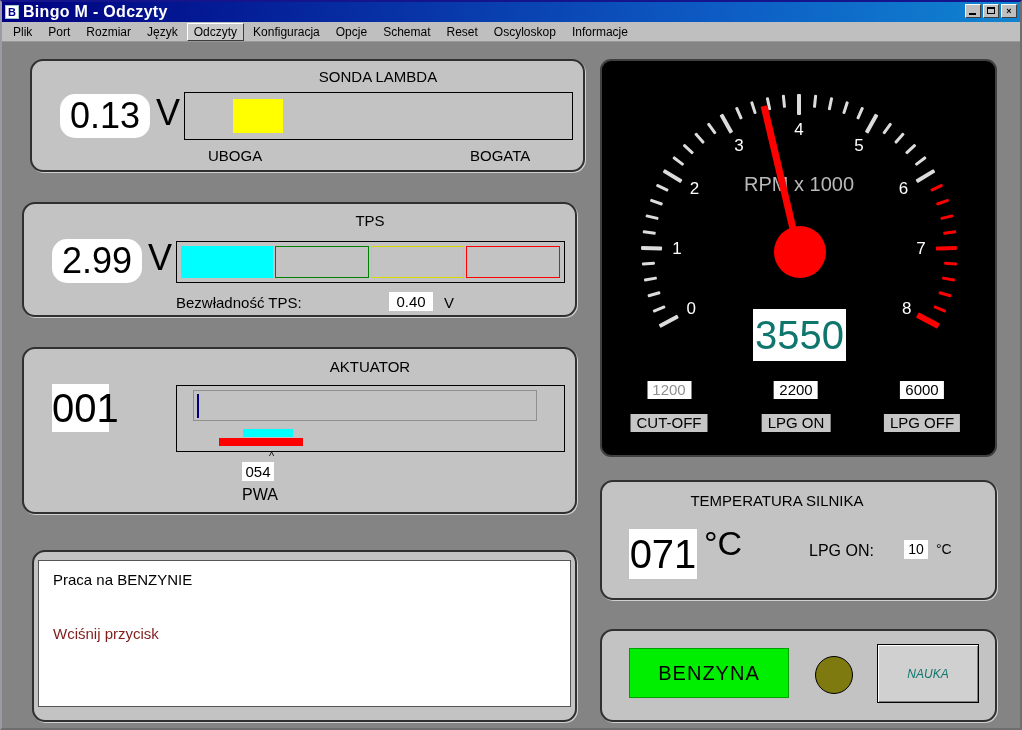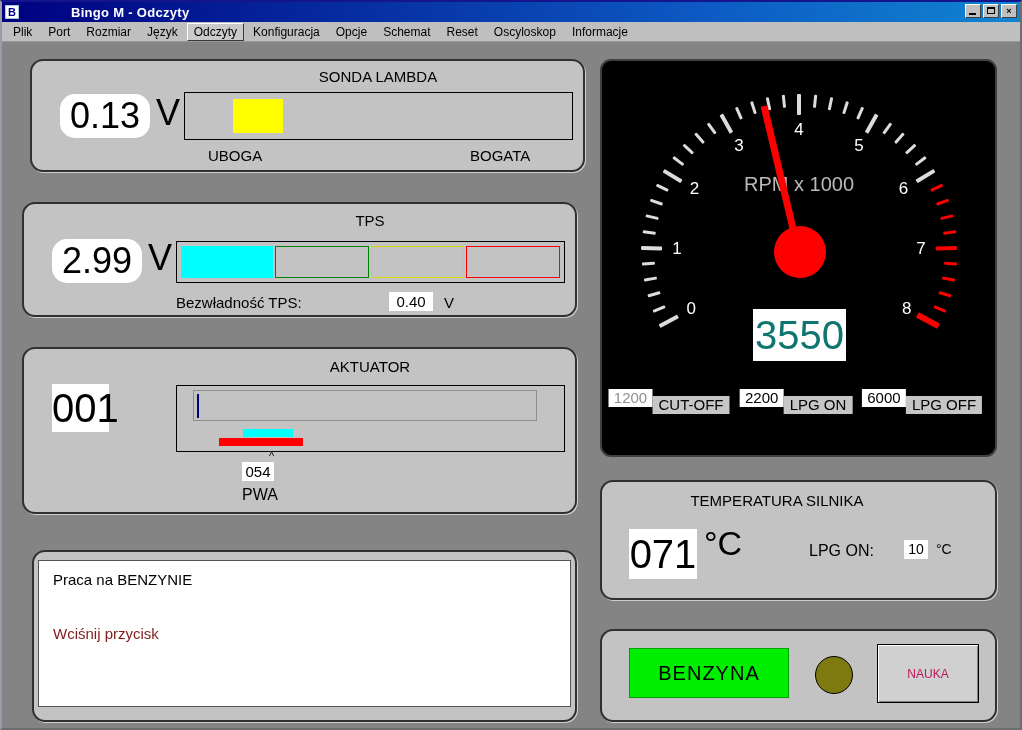--- a/index.html
+++ b/index.html
@@ -4,21 +4,21 @@
 <style>
   html,body{margin:0;padding:0;background:#555;}
   *{box-sizing:border-box;font-family:"Liberation Sans","DejaVu Sans",sans-serif;}
   #app{position:relative;width:1022px;height:730px;background:#848484;overflow:hidden;
        border:2px solid;border-color:#14148c #6e6e6e #6e6e6e #9a9aa8;}
   
   #titlebar{position:absolute;left:0;top:0;width:100%;height:20px;
     background:linear-gradient(90deg,#000080,#0d5bc4 70%,#1084d0);display:flex;align-items:center;padding:0 3px;}
   #titlebar .icon{width:14px;height:14px;background:#fff;border:1px solid #9cc;color:#000090;
     font-weight:bold;font-size:11px;line-height:12px;text-align:center;margin-right:4px;}
-  #titlebar .title{color:#fff;font-weight:bold;font-size:13px;letter-spacing:.3px;margin-left:48px;}
+  #titlebar .title{color:#fff;font-weight:bold;font-size:16px;letter-spacing:.3px;}
   #winbtns{position:absolute;right:3px;top:2px;display:flex;gap:2px;}
   .wbtn{width:16px;height:14px;background:#c0c0c0;border:1px solid;border-color:#fff #404040 #404040 #fff;
     position:relative;font-size:9px;font-weight:bold;text-align:center;line-height:12px;color:#000;}
   .wbtn .minbar{position:absolute;left:3px;bottom:2px;width:7px;height:2px;background:#000;}
   .wbtn .maxbox{position:absolute;left:3px;top:2px;width:8px;height:7px;border:1px solid #000;border-top-width:2px;}
   
   #menubar{position:absolute;left:0;top:20px;width:100%;height:20px;background:#bfbfbf;
     display:flex;align-items:center;padding:0 4px;border-bottom:1px solid #989898;}
   .menu-item{font-size:12px;color:#000;padding:2px 7px;margin-right:2px;}
   .menu-item.active{background:#cacaca;border:1px solid;border-color:#fff #3c3c3c #3c3c3c #fff;padding:1px 6px;}
@@ -34,43 +34,43 @@
   
   #gauge{position:absolute;left:598px;top:57px;width:397px;height:398px;background:#000;
     border:2px solid #404040;border-radius:11px;}
   .tick{position:absolute;border-radius:1px;}
   .gnum{position:absolute;width:20px;text-align:center;color:#fff;font-size:17px;}
   #rpm-label{position:absolute;left:197px;top:112px;transform:translateX(-50%);color:#b9b9b9;font-size:20px;white-space:nowrap;}
   #needle{position:absolute;left:193px;top:41px;width:7px;height:150px;background:#ff0000;transform-origin:50% 100%;}
   #hub{position:absolute;left:172px;top:165px;width:52px;height:52px;border-radius:50%;background:#ff0000;}
   #rpm-value{position:absolute;left:151px;top:248px;width:93px;height:52px;background:#fff;color:#0f766e;
     font-size:40px;line-height:52px;text-align:center;}
-  .sp-col{position:absolute;transform:translateX(-50%);display:flex;flex-direction:row;align-items:center;}
+  .sp-col{position:absolute;transform:translateX(-50%);display:flex;flex-direction:column;align-items:center;}
   .sp-value{background:#fff;color:#000;font-size:15px;line-height:18px;padding:0 5px;min-width:44px;text-align:center;}
   .sp-value.dim{color:#8f8f8f;}
   .sp-chip{margin-top:15px;background:#c6c6c6;color:#000;font-size:15px;line-height:18px;padding:0 6px;white-space:nowrap;}
   
   #tps-frame{display:flex;gap:2px;padding:4px;}
   .seg{flex:1;height:32px;}
   
   #akt-track{position:absolute;left:16px;top:4px;width:344px;height:31px;border:1px solid #8f8f8f;background:#c3c3c3;}
   #akt-cursor{position:absolute;left:3px;top:3px;width:2px;height:24px;background:#000080;}
   .hbar{position:absolute;}
   
   #msg-inner{position:absolute;left:4px;top:8px;width:533px;height:147px;background:#fff;border:1px solid #555;}
   .msg-line{position:absolute;left:14px;font-size:15px;}
   
   #temp-val-unit{position:absolute;left:102px;top:42px;font-size:34px;color:#000;}
   
   #fuel-mode{position:absolute;left:27px;top:17px;width:160px;height:50px;background:#00ee00;border:1px solid #00a000;
     color:#000;font-size:20px;display:flex;align-items:center;justify-content:center;letter-spacing:1px;}
   #fuel-led{position:absolute;left:213px;top:25px;width:38px;height:38px;border-radius:50%;background:#7e7a10;border:1px solid #000;}
   #nauka-btn{position:absolute;left:275px;top:13px;width:102px;height:59px;background:#d0d0d0;border:1px solid #000;
-    box-shadow:inset 1px 1px 0 #fff,inset -1px -1px 0 #808080;font-size:12px;color:#be185d;
-    display:flex;align-items:center;justify-content:center;}
+    box-shadow:inset 1px 1px 0 #fff,inset -1px -1px 0 #808080;font-size:12px;color:#0f766e;
+    display:flex;align-items:center;justify-content:center;font-style:italic;}
   .caret{position:absolute;font-size:11px;color:#000;}
 </style>
 </head>
 <body>
 
 <div id="app">
 
   <div id="titlebar">
     <div class="icon">B</div>
     <div class="title">Bingo M - Odczyty</div>

